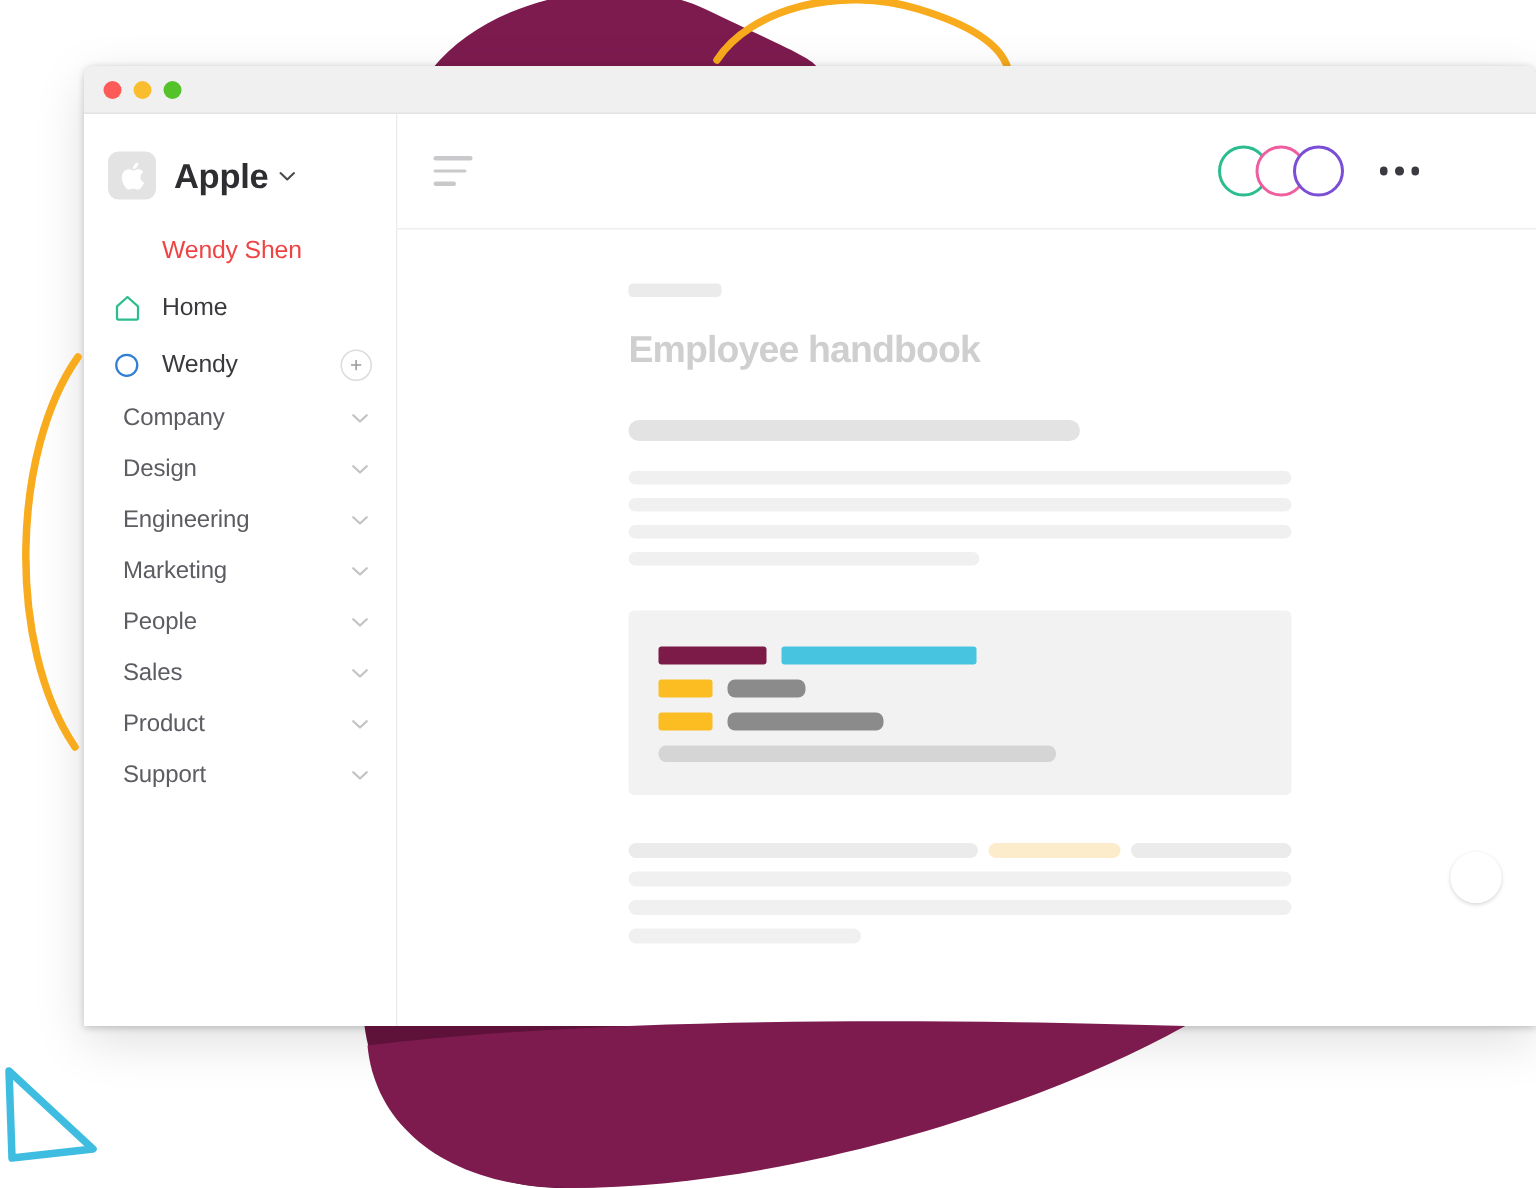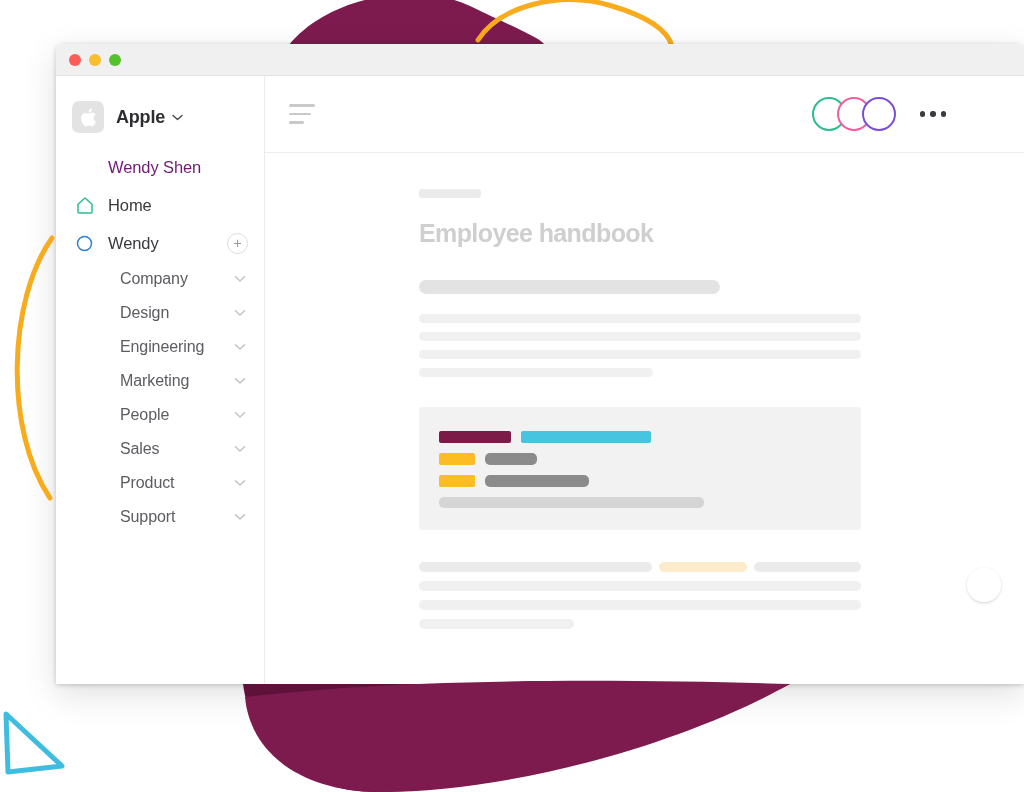--- a/index.html
+++ b/index.html
@@ -92,21 +92,21 @@
   .ws-logo {
     width: 32px; height: 32px;
     border-radius: 7px;
     background: #e3e3e3;
     display: flex;
     align-items: center;
     justify-content: center;
     flex: 0 0 32px;
   }
   .ws-name {
-    font-size: 18px;
+    font-size: 23px;
     font-weight: bold;
     color: #2e2e32;
     margin-left: 12px;
     letter-spacing: -0.2px;
   }
   .ws-caret {
     margin-left: 7px;
     display: flex;
     align-items: center;
   }
@@ -125,21 +125,21 @@
     align-items: center;
     justify-content: center;
   }
   .nav-label {
     margin-left: 14px;
     font-size: 16.5px;
     color: #3a3a3e;
     letter-spacing: -0.1px;
     white-space: nowrap;
   }
-  .nav-row.user .nav-label { color: #701a75; }
+  .nav-row.user .nav-label { color: #ef4444; }
 
   .avatar-sm {
     width: 21px; height: 21px;
     border-radius: 50%;
     overflow: hidden;
     flex: 0 0 21px;
   }
 
   .plus-btn {
     margin-left: auto;
@@ -153,21 +153,21 @@
     font-size: 14px;
     line-height: 1;
     background: #fff;
     cursor: pointer;
   }
 
   .topic-row {
     display: flex;
     align-items: center;
     height: 34px;
-    padding: 0 18px 0 64px;
+    padding: 0 18px 0 26px;
     cursor: pointer;
   }
   .topic-label {
     font-size: 16px;
     color: #5c5c62;
     letter-spacing: -0.1px;
   }
   .topic-caret {
     margin-left: auto;
     display: flex;

